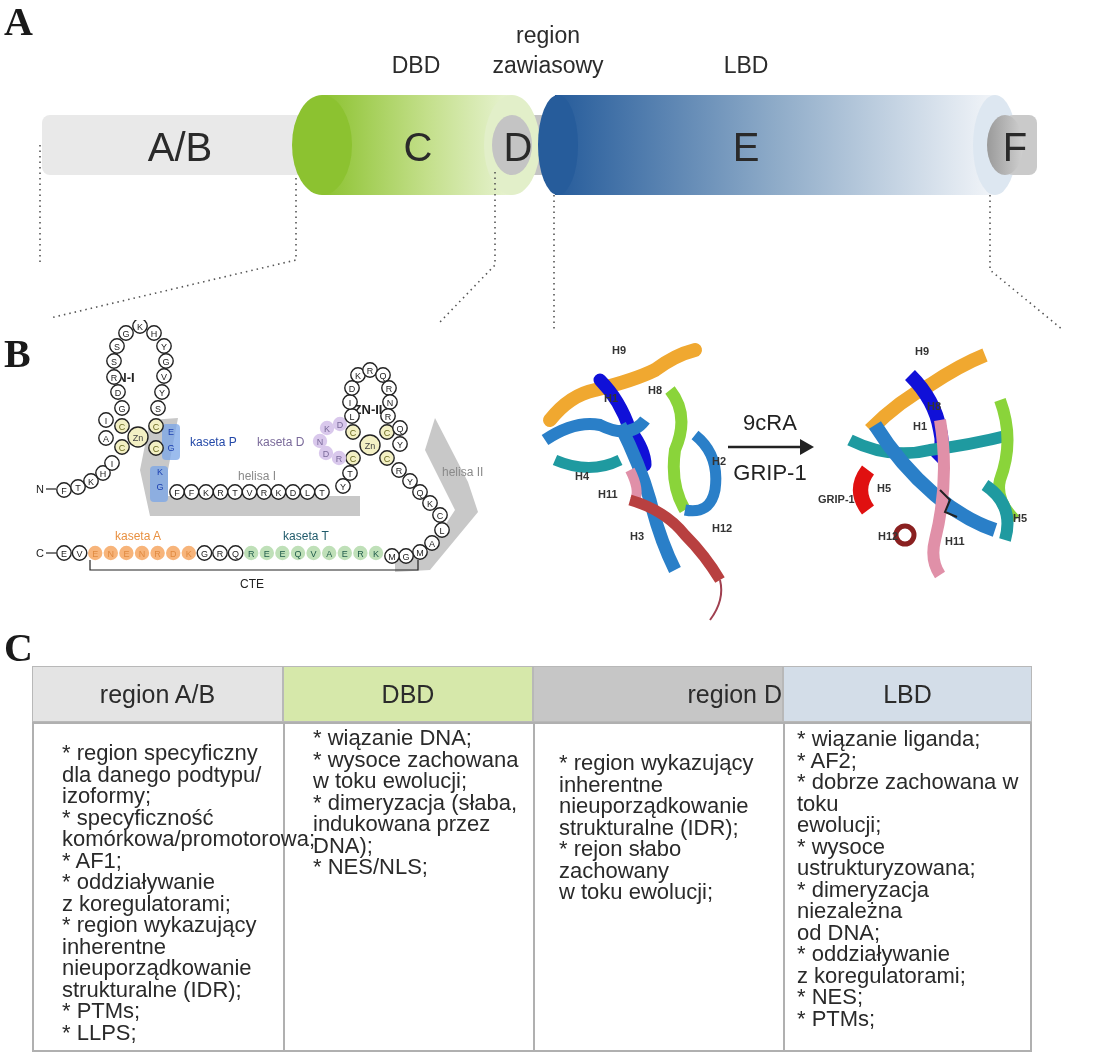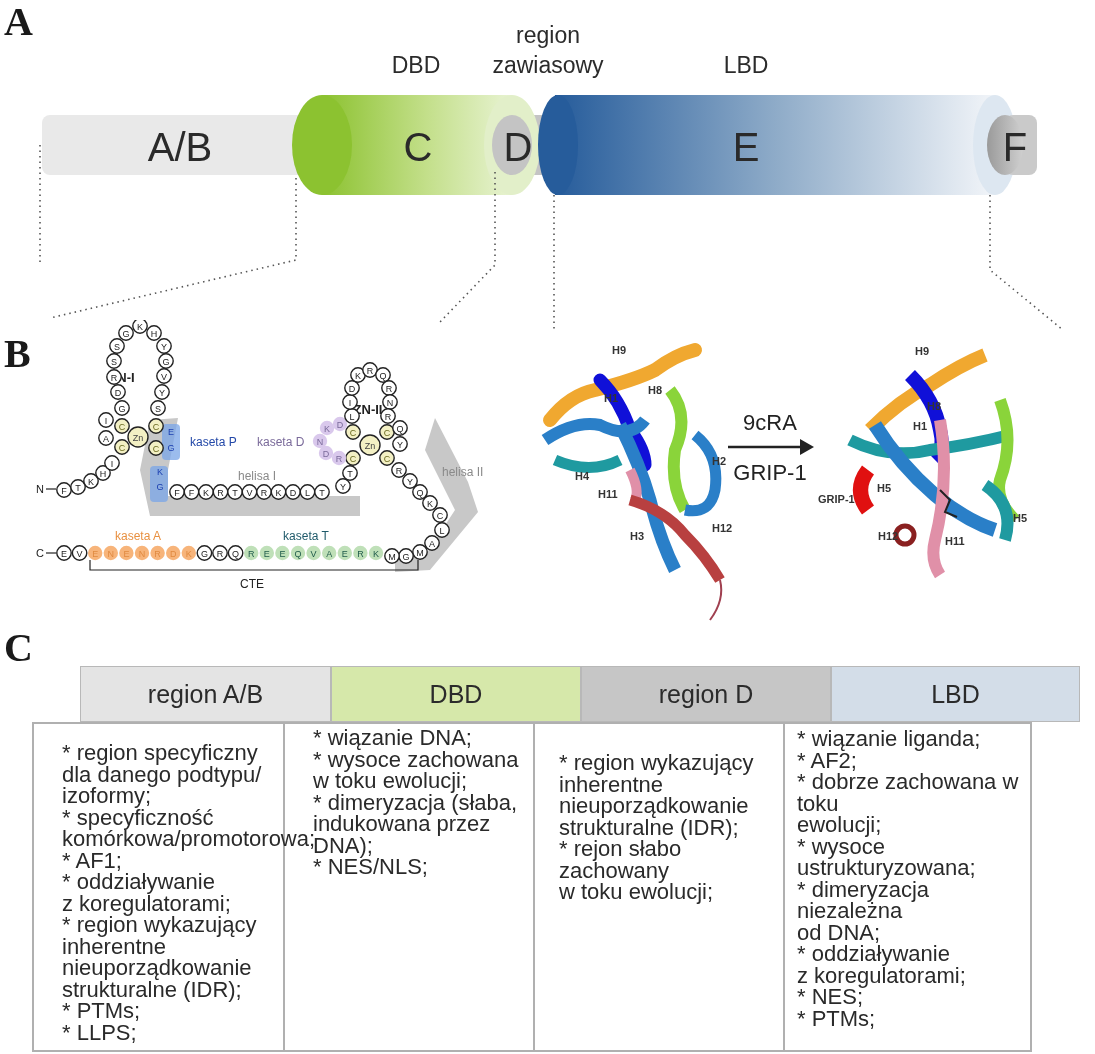--- a/index.html
+++ b/index.html
@@ -1,21 +1,21 @@
 <!DOCTYPE html>
 <html><head>
 <meta charset="utf-8">
 <style>
   html, body { margin:0; padding:0; background:#ffffff; }
   body { width:1095px; height:1054px; position:relative; overflow:hidden; font-family:"Liberation Sans", sans-serif; color:#222; }
   .panel-letter { position:absolute; font-family:"Liberation Serif", serif; font-weight:bold; font-size:40px; color:#1a1a1a; }
   svg text { font-family:"Liberation Sans", sans-serif; }
   .seq-res { font-size:9px; text-anchor:middle; dominant-baseline:central; }
   .table { position:absolute; left:32px; top:666px; width:1000px; height:386px; }
-  .thead { position:absolute; top:0; height:56px; border:1px solid #b8b8b8; box-sizing:border-box; display:flex; align-items:center; justify-content:center; font-size:25px; color:#2b2b2b;margin-left:48px; }
+  .thead { position:absolute; top:0; height:56px; border:1px solid #b8b8b8; box-sizing:border-box; display:flex; align-items:center; justify-content:center; font-size:25px; color:#2b2b2b; }
   .tcell { position:absolute; top:56px; height:330px; border:2px solid #b0b0b0; box-sizing:border-box; font-size:22px; line-height:21.5px; color:#2a2a2a; white-space:pre-line; }
 </style>
 </head>
 <body>
 
 <div class="panel-letter" style="left:4px;top:-2px;">A</div>
 <div class="panel-letter" style="left:4px;top:330px;">B</div>
 <div class="panel-letter" style="left:4px;top:624px;">C</div>
 
 <svg style="position:absolute;left:0;top:0;" width="1095" height="330" viewBox="0 0 1095 330">
@@ -573,21 +573,21 @@
   </g>
 </svg>
 
 <div class="table">
   <div class="thead" style="left:0;width:251px;background:#e4e4e4;">
       <span>region A/B</span>
     </div>
   <div class="thead" style="left:251px;width:250px;background:#d6e8aa;">
       <span>DBD</span>
     </div>
-  <div class="thead" style="left:501px;width:250px;background:#c6c6c6;">
+  <div class="thead" style="left:501px;width:250px;background:#c6c6c6;justify-content:flex-end;">
       <span>region D</span>
     </div>
   <div class="thead" style="left:751px;width:249px;background:#d3dde8;">
       <span>LBD</span>
     </div>
 
   <div class="tcell" style="left:0;width:253px;padding:18px 10px 0 28px;"><span>* region specyficzny
 dla danego podtypu/
 izoformy;
 * specyficzność

